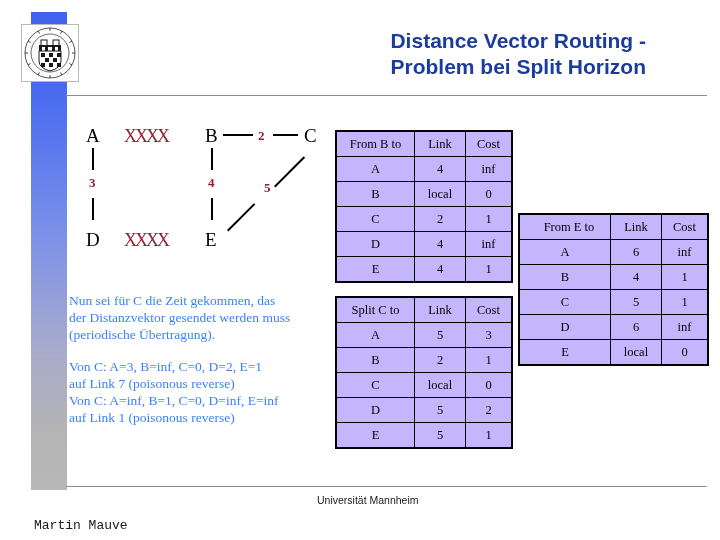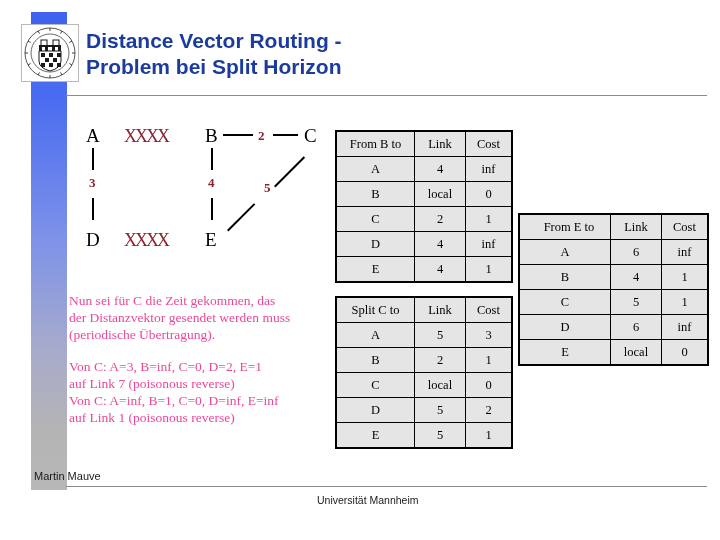--- a/index.html
+++ b/index.html
@@ -41,21 +41,21 @@
   
   #title {
     position: absolute;
     left: 86px;
     top: 28px;
     width: 560px;
     color: #1b3c9e;
     font-size: 21px;
     font-weight: bold;
     line-height: 26px;
-    text-align: left;
+    text-align: right;
     letter-spacing: 0px;
   }
   #title .line { display: block; }
 
   #title-rule {
     position: absolute;
     left: 66px;
     top: 95px;
     width: 641px;
     height: 1px;
@@ -112,33 +112,33 @@
 
   
   #note-text {
     position: absolute;
     left: 69px;
     top: 292px;
     width: 268px;
     font-family: "Liberation Serif", serif;
     font-size: 13.5px;
     line-height: 17px;
-    color: #ec4899;
+    color: #3b82f6;
   }
   #note-text p { margin: 0; }
   #note-text .spacer { height: 15px; }
 
   
   .rt {
     position: absolute;
     border-collapse: collapse;
     font-family: "Liberation Serif", serif;
     font-size: 12.5px;
     color: #000000;
-    background: #e5e5e5;
+    background: #c4b5fd;
   }
   .rt td, .rt th {
     border: 1px solid #000000;
     text-align: center;
     font-weight: normal;
     padding: 0;
     height: 24px;
     line-height: 24px;
   }
   .rt .c-from { width: 77px; }
@@ -156,23 +156,24 @@
     position: absolute;
     left: 66px;
     top: 486px;
     width: 641px;
     height: 1px;
     background: #8c8c8c;
   }
   #footer-left {
     position: absolute;
     left: 34px;
-    top: 470px;
-    font-size: 11px;
+    top: 518px;
+    font-size: 13px;
     color: #1a1a1a;
+    font-family: Liberation Mono, monospace;
   }
   #footer-center {
     position: absolute;
     left: 317px;
     top: 494px;
     font-size: 10.5px;
     color: #1a1a1a;
   }
 </style>
 </head>

